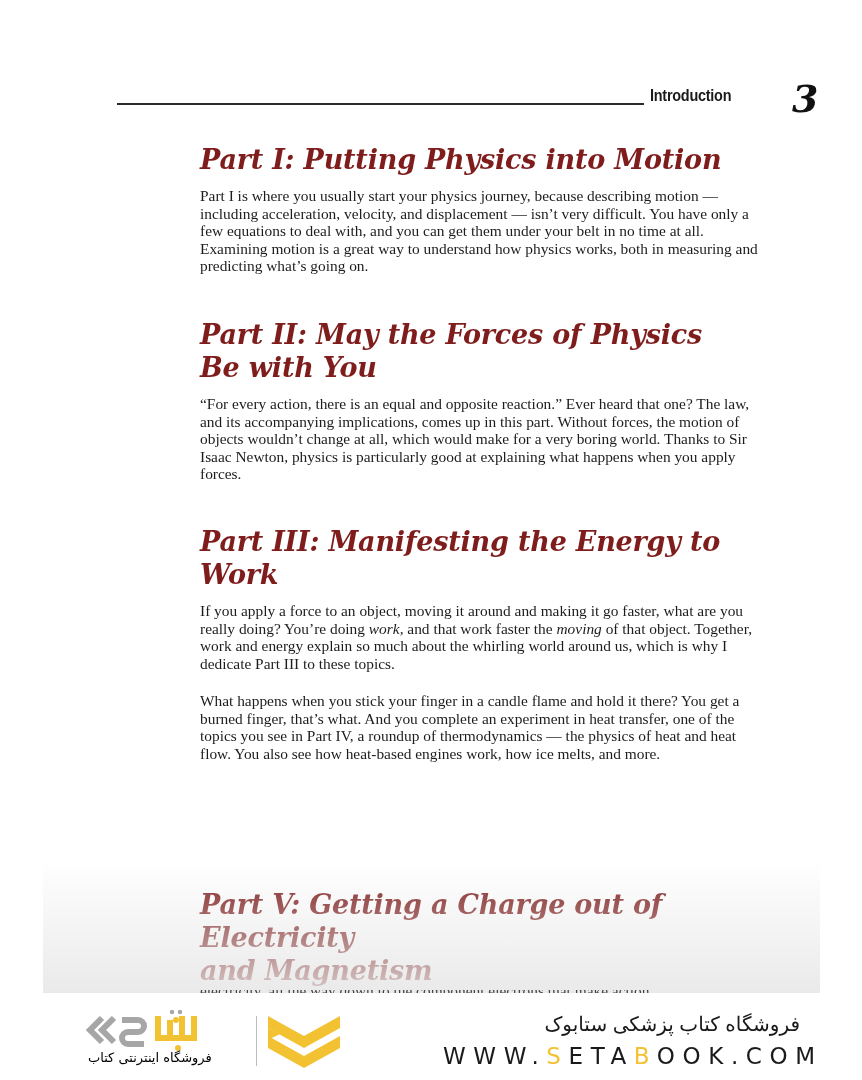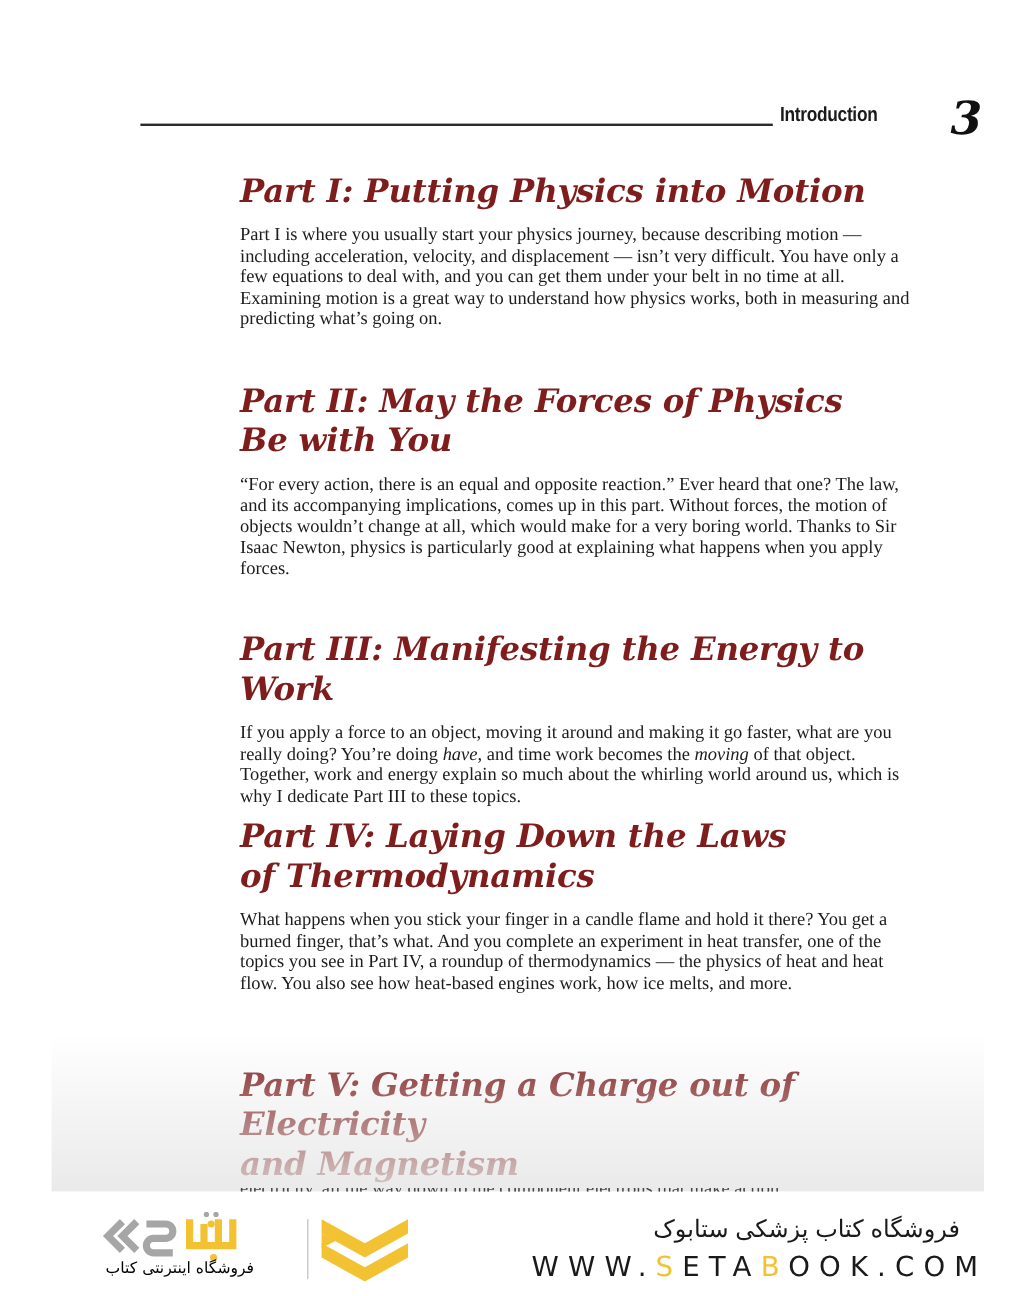--- a/index.html
+++ b/index.html
@@ -78,28 +78,24 @@
   <div class="section" style="top:318px;">
     <h2>
       <span>Part II: May the Forces of Physics</span><br>
       <span>Be with You</span>
     </h2>
     <p style="margin-top:11px;">“For every action, there is an equal and opposite reaction.” Ever heard that one? The law, and its accompanying implications, comes up in this part. Without forces, the motion of objects wouldn’t change at all, which would make for a very boring world. Thanks to Sir Isaac Newton, physics is particularly good at explaining what happens when you apply forces.</p>
   </div>
 
   <div class="section" style="top:525px;">
     <h2>Part III: Manifesting the Energy to Work</h2>
-    <p style="margin-top:11px;"><span>If you apply a force to an object, moving it around and making it go faster, what are you really doing? You’re doing </span><em>have,</em><span> and time work becomes the </span><em>moving</em><span> of that object. Together, work and energy explain so much about the whirling world around us, which is why I dedicate Part III to these topics.</span></p>
+    <p style="margin-top:11px;"><span>If you apply a force to an object, moving it around and making it go faster, what are you really doing? You’re doing </span><em>work,</em><span> and that work faster the </span><em>moving</em><span> of that object. Together, work and energy explain so much about the whirling world around us, which is why I dedicate Part III to these topics.</span></p>
   </div>
 
   <div class="section" style="top:681px;">
-    <h2>
-      <span>Part IV: Laying Down the Laws</span><br>
-      <span>of Thermodynamics</span>
-    </h2>
     <p style="margin-top:11px;">What happens when you stick your finger in a candle flame and hold it there? You get a burned finger, that’s what. And you complete an experiment in heat transfer, one of the topics you see in Part IV, a roundup of thermodynamics — the physics of heat and heat flow. You also see how heat-based engines work, how ice melts, and more.</p>
   </div>
 
   <div class="section" style="top:888px;">
     <h2>
       <span>Part V: Getting a Charge out of Electricity</span><br>
       <span>and Magnetism</span>
     </h2>
     <p style="margin-top:11px;">Part V is where the zap! part of physics comes in. You see the ins and outs of</p>
   </div>

